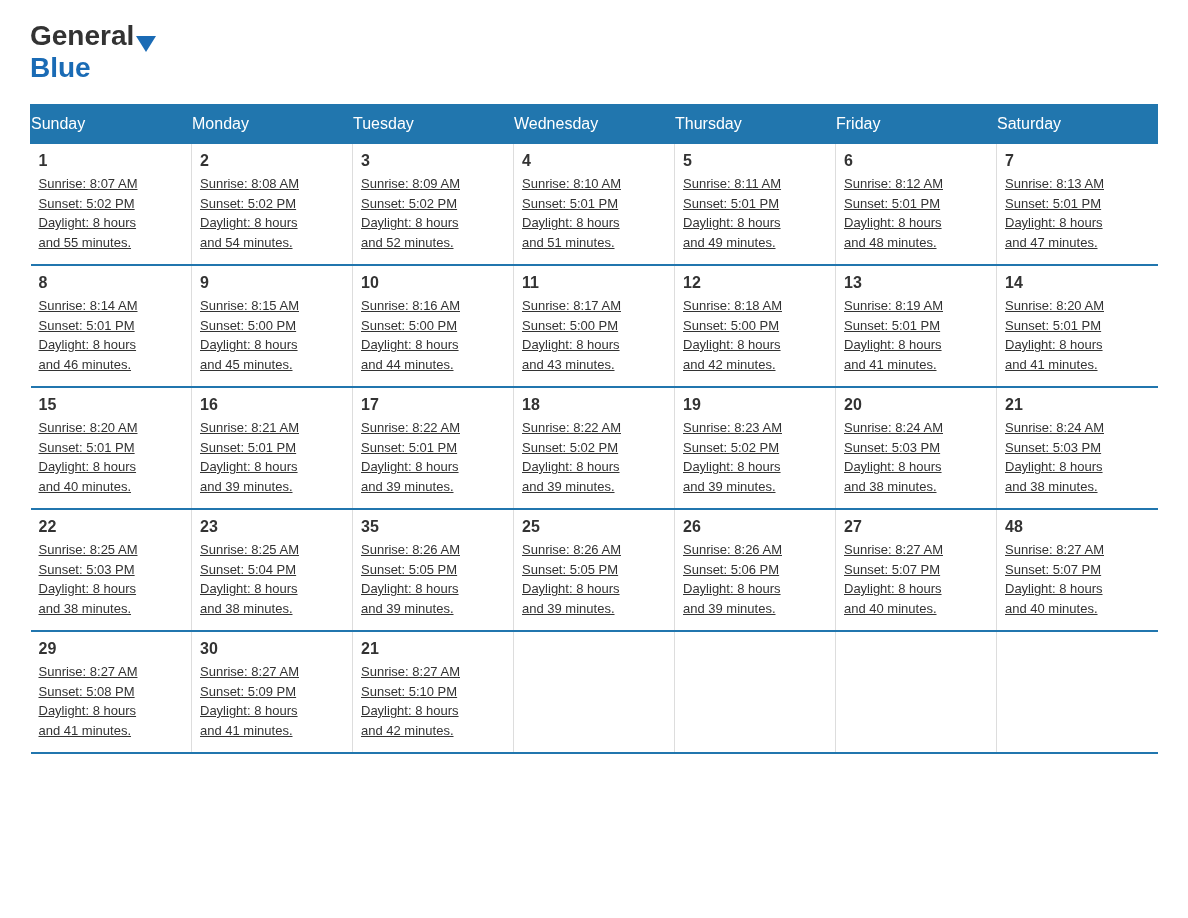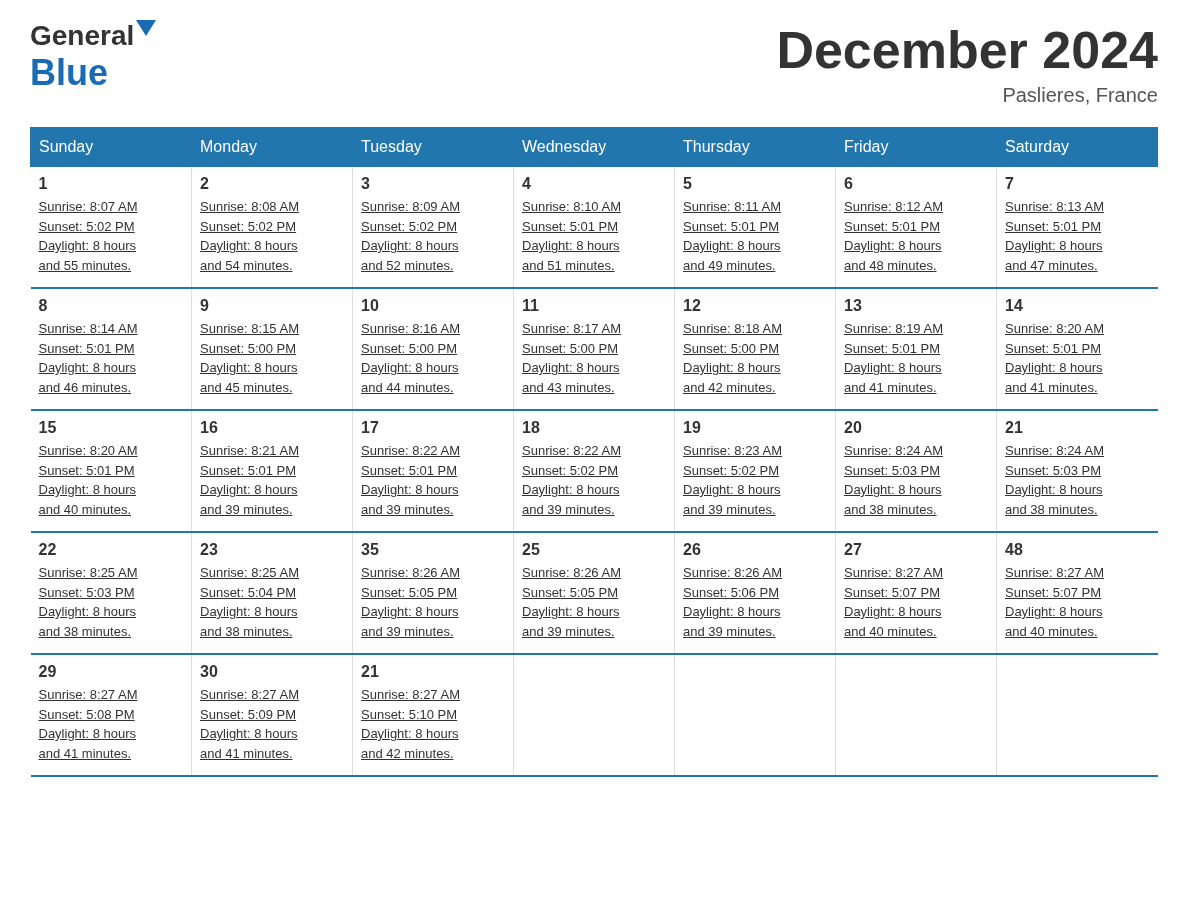--- a/index.html
+++ b/index.html
@@ -20,37 +20,37 @@
       display: flex;
       flex-direction: column;
       align-items: flex-start;
     }
     .logo-general {
       font-size: 28px;
       font-weight: bold;
       color: #333;
     }
     .logo-blue {
-      font-size: 36px;
+      font-size: 28px;
       font-weight: bold;
       color: #1a6bb5;
     }
     .logo-triangle {
       display: inline-block;
       width: 0;
       height: 0;
       border-left: 10px solid transparent;
       border-right: 10px solid transparent;
       border-top: 16px solid #1a6bb5;
       margin-left: 2px;
       vertical-align: middle;
     }
     .logo-line {
       display: flex;
-      align-items: flex-start;
+      align-items: flex-end;
     }
     .title-block {
       text-align: right;
     }
     .month-title {
       font-size: 52px;
       font-weight: bold;
       color: #333;
     }
     .location {
@@ -58,21 +58,21 @@
       color: #555;
       margin-top: 4px;
     }
     table {
       width: 100%;
       border-collapse: collapse;
     }
     thead tr th {
       background-color: #2176ae;
       color: #fff;
-      padding: 10px 8px;
+      padding: 10px 0;
       font-size: 16px;
       font-weight: normal;
       text-align: left;
       border: 1px solid #2176ae;
     }
     tbody tr {
       border-bottom: 2px solid #2176ae;
     }
     tbody tr td {
       vertical-align: top;
@@ -105,24 +105,20 @@
 </head>
 <body>
 
 <div class="header">
   <div class="logo">
     <div class="logo-line">
       <span class="logo-general">General</span>
       <span class="logo-triangle"></span>
     </div>
     <span class="logo-blue">Blue</span>
-  </div>
-  <div class="title-block">
-    <div class="month-title">December 2024</div>
-    <div class="location">Paslieres, France</div>
   </div>
 </div>
 
 <table>
   <thead>
     <tr>
     <th>Sunday</th>
         <th>Monday</th>
         <th>Tuesday</th>
         <th>Wednesday</th>

